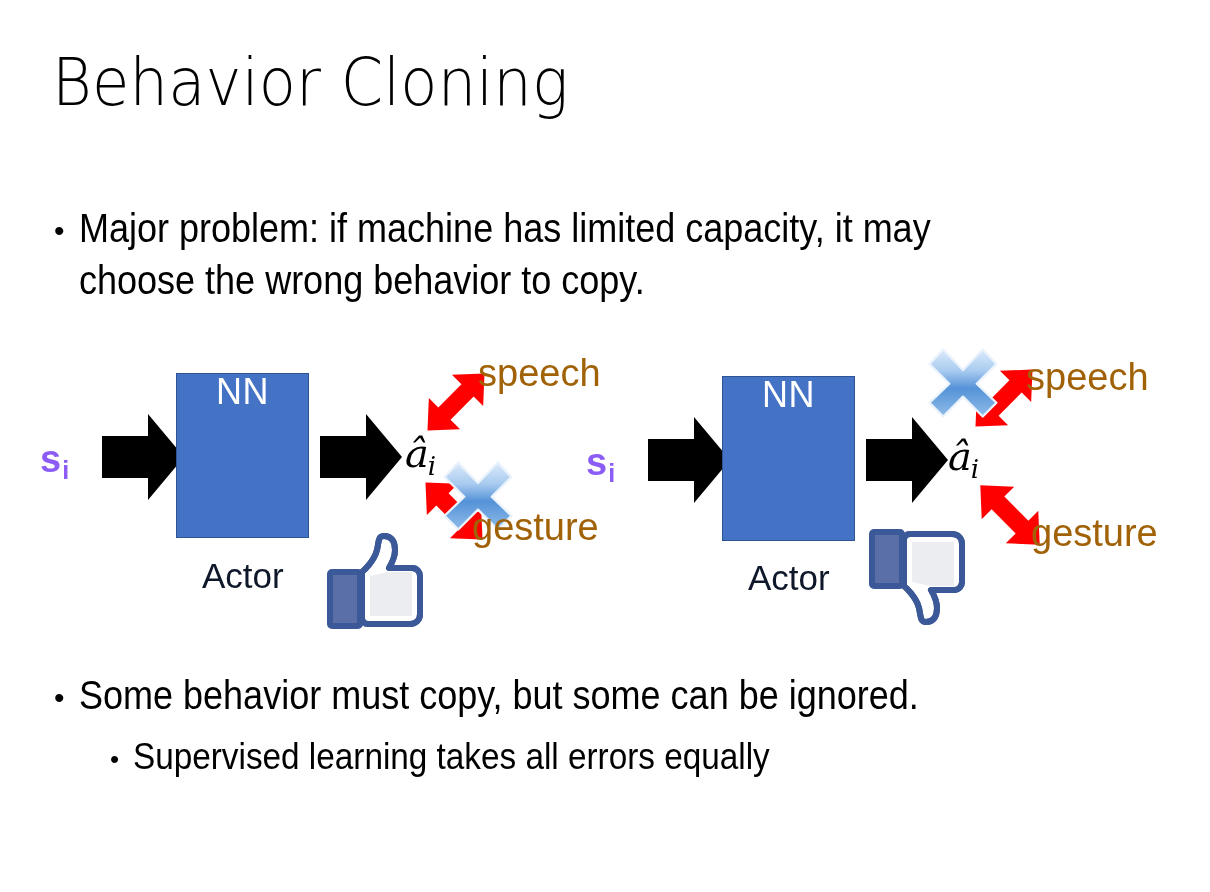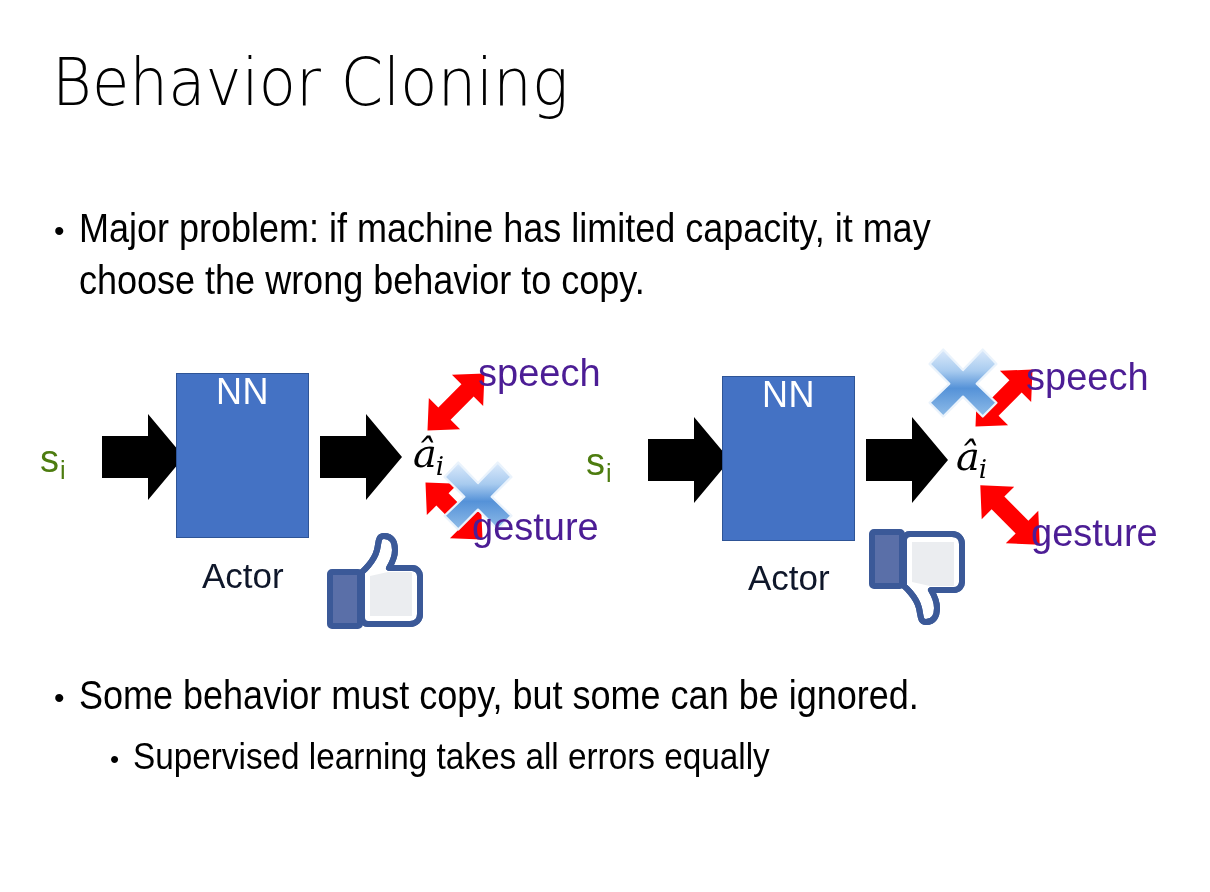--- a/index.html
+++ b/index.html
@@ -92,22 +92,23 @@
     height: 300px;
   }
   #diagram-left  { left: 20px; }
   #diagram-right { left: 566px; }
 
   .state-label {
     position: absolute;
     font-family: "Liberation Sans", sans-serif;
     font-size: 38px;
     line-height: 38px;
-    color: #4d7c0f;
-    white-space: nowrap;
+    color: #8b5cf6;
+    white-space: nowrap;
+    font-weight: bold;
   }
   .state-label .sub {
     font-size: 25px;
     vertical-align: -0.28em;
     margin-left: 1px;
   }
 
   .nn-box {
     position: absolute;
     background: #4472C4;
@@ -137,34 +138,33 @@
   .block-arrow { position: absolute; }
 
   .action-label {
     position: absolute;
     font-family: "DejaVu Serif", serif;
     font-style: italic;
     font-size: 40px;
     line-height: 40px;
     color: #000;
     white-space: nowrap;
-    margin-left: 8px;
   }
   .action-label .sub {
     font-size: 26px;
     vertical-align: -0.3em;
     margin-left: -1px;
   }
 
   .out-label {
     position: absolute;
     font-family: "Liberation Sans", sans-serif;
     font-size: 38px;
     line-height: 38px;
-    color: #4c1d95;
+    color: #a16207;
     white-space: nowrap;
   }
 
   .red-arrow { position: absolute; }
   .cross-icon { position: absolute; }
   .thumb-icon { position: absolute; }
 </style>
 </head>
 <body>
 

